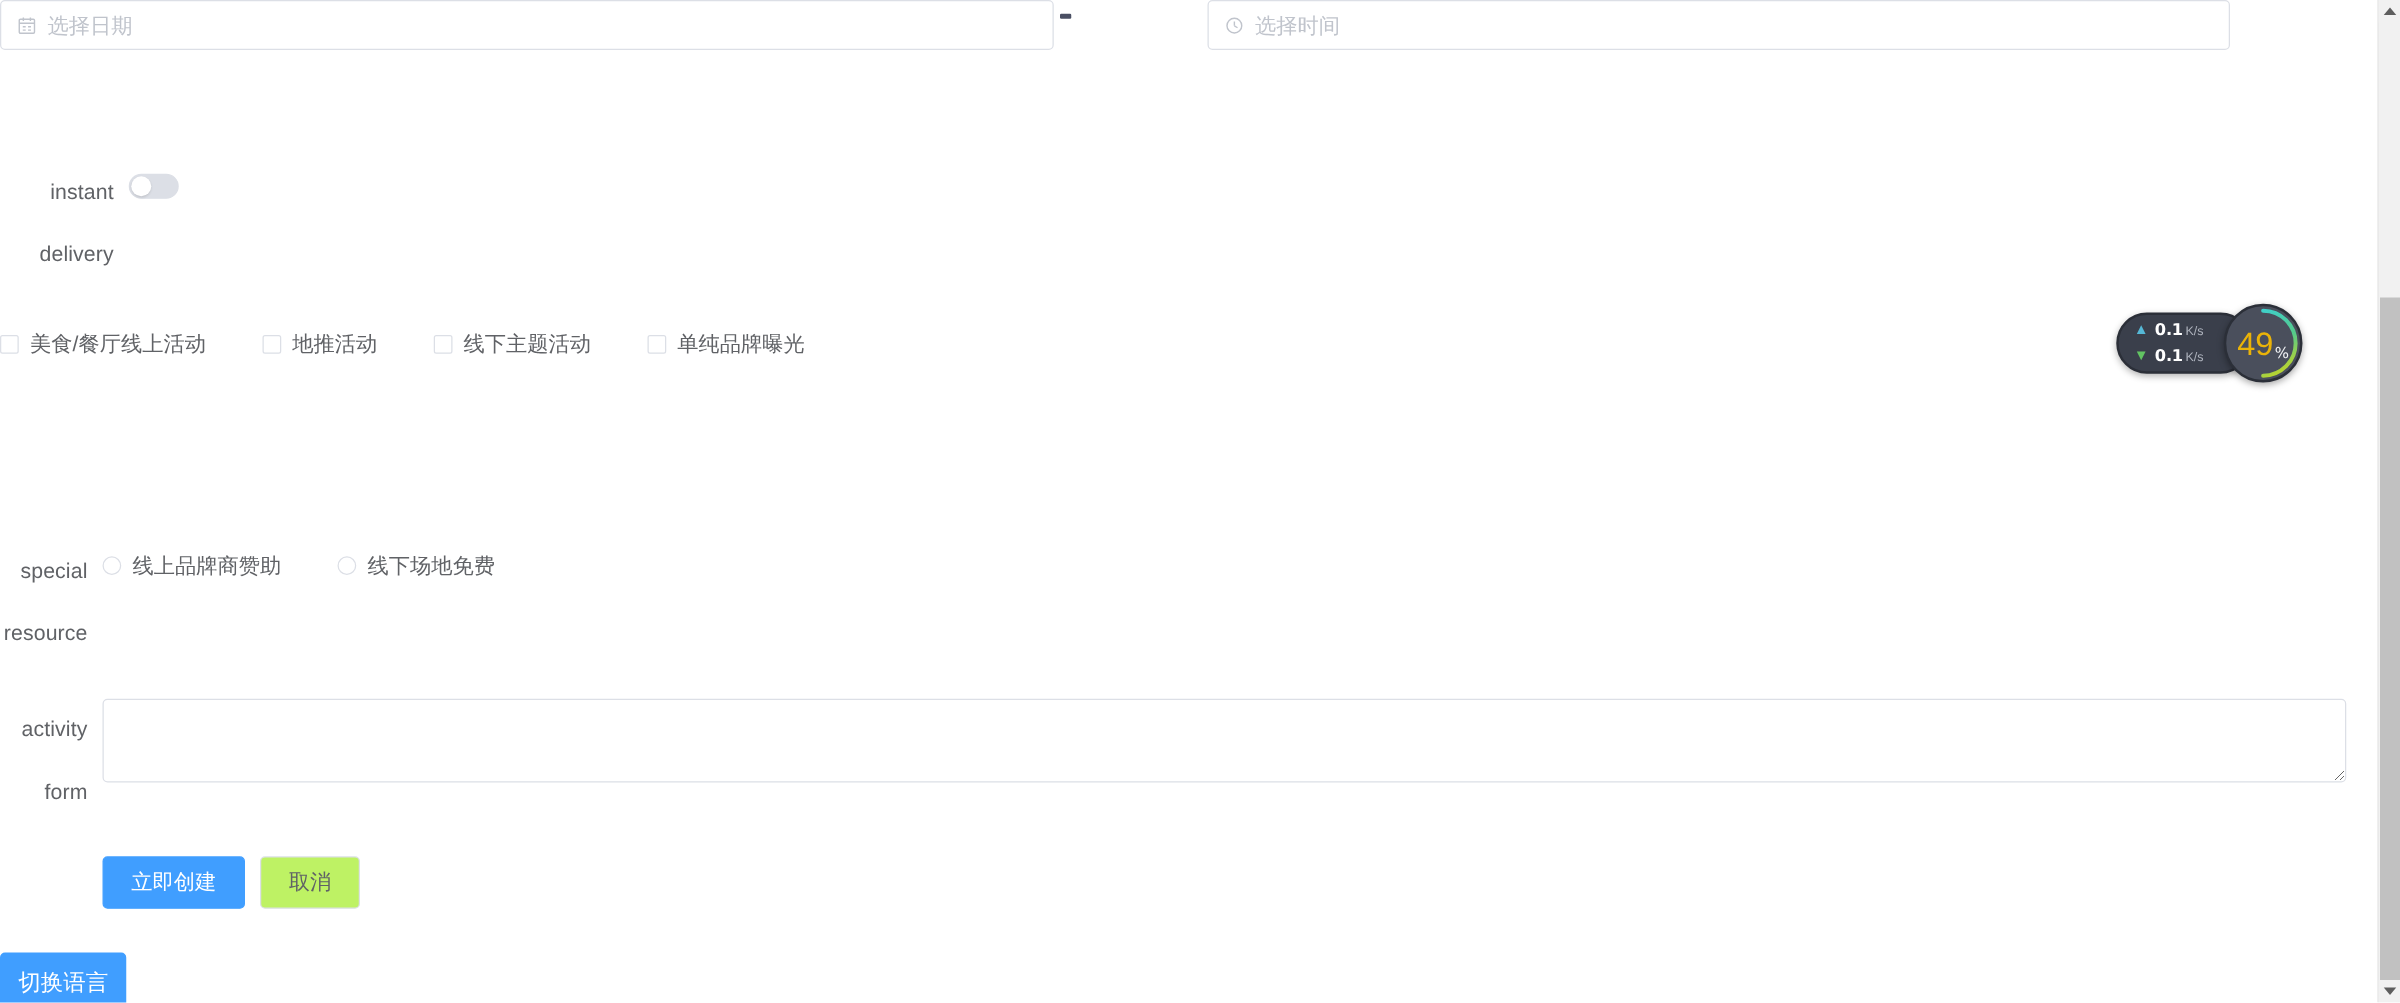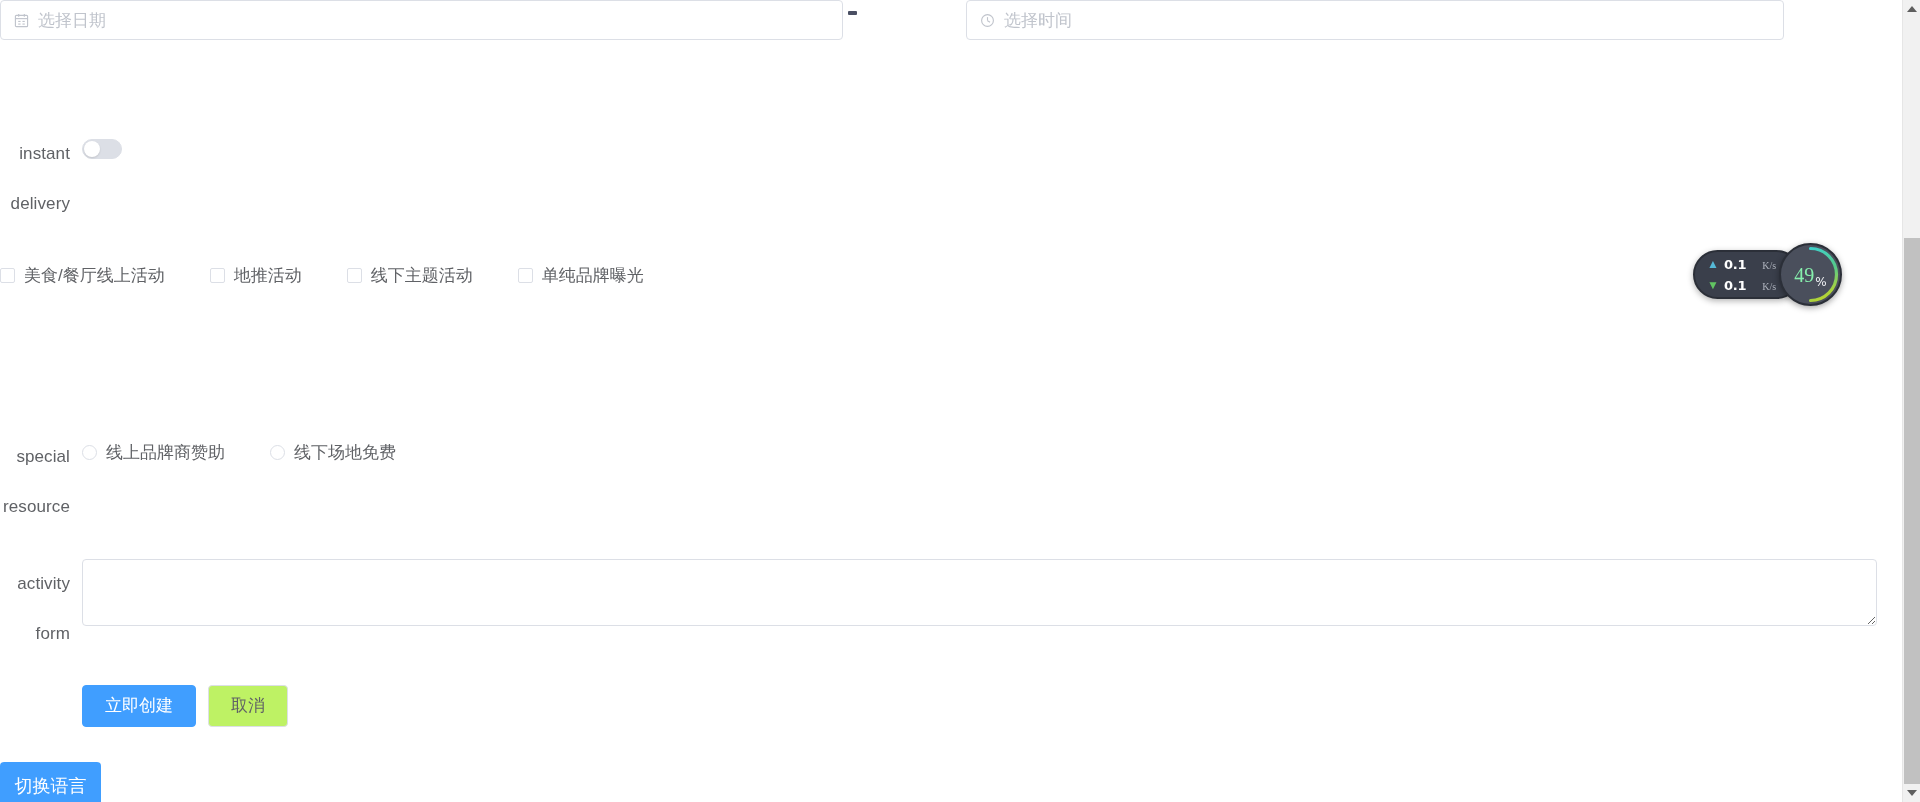--- a/index.html
+++ b/index.html
@@ -250,45 +250,45 @@
   .net-val {
     color: #ffffff;
     font-size: 13px;
     font-weight: bold;
     font-family: "DejaVu Sans", sans-serif;
     letter-spacing: -0.2px;
   }
   .net-unit {
     color: #aeb3bd;
     font-size: 10px;
-    margin-left: 16px;
-    font-family: Liberation Serif, serif;
+    margin-left: 2px;
+    font-family: Liberation Sans, sans-serif;
   }
   #net-gauge {
     position: absolute;
     left: 86px; top: 0;
     width: 63px; height: 63px;
     border-radius: 50%;
     background: #4a4f5c;
     border: 2px solid #2b2f38;
     box-shadow: 0 2px 6px rgba(0,0,0,.35);
   }
   #net-gauge svg { position: absolute; left: 0; top: 0; }
   #net-gauge .pct {
     position: absolute;
     left: 0; top: 0;
     width: 100%; height: 100%;
     display: flex;
     align-items: center;
     justify-content: center;
   }
   #net-gauge .pct-num {
-    color: #86efac;
-    font-size: 20px;
-    font-family: Liberation Serif, serif;
+    color: #eab308;
+    font-size: 26px;
+    font-family: Liberation Sans, sans-serif;
     line-height: 1;
   }
   #net-gauge .pct-sym {
     color: #f0f2f5;
     font-size: 12px;
     font-family: "DejaVu Sans", sans-serif;
     line-height: 1;
     align-self: flex-end;
     margin-bottom: 16px;
     margin-left: 1px;
@@ -371,21 +371,21 @@
                 <line x1="8" y1="8.2" x2="10.7" y2="9.8"></line>
               </svg>
             </span>
             <span class="dt-placeholder">选择时间</span>
           </div>
 
         </div>
       </div>
     </div>
 
-    <div class="form-row" style="top:129px;">
+    <div class="form-row" style="top:129px;padding-left:21px;">
       <div class="row-label multiline">instant delivery</div>
       <div class="row-control" style="height:40px;display:flex;align-items:center;">
         <span class="switch">
           <span class="knob"></span>
         </span>
       </div>
     </div>
 
     <div class="form-row" style="top:255px;">
       <div class="row-control">

